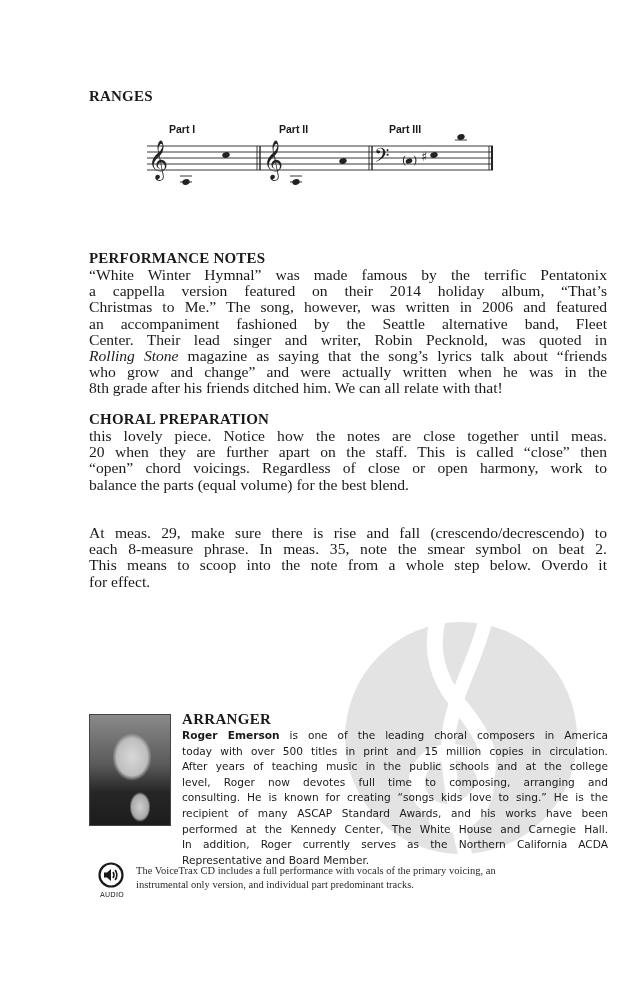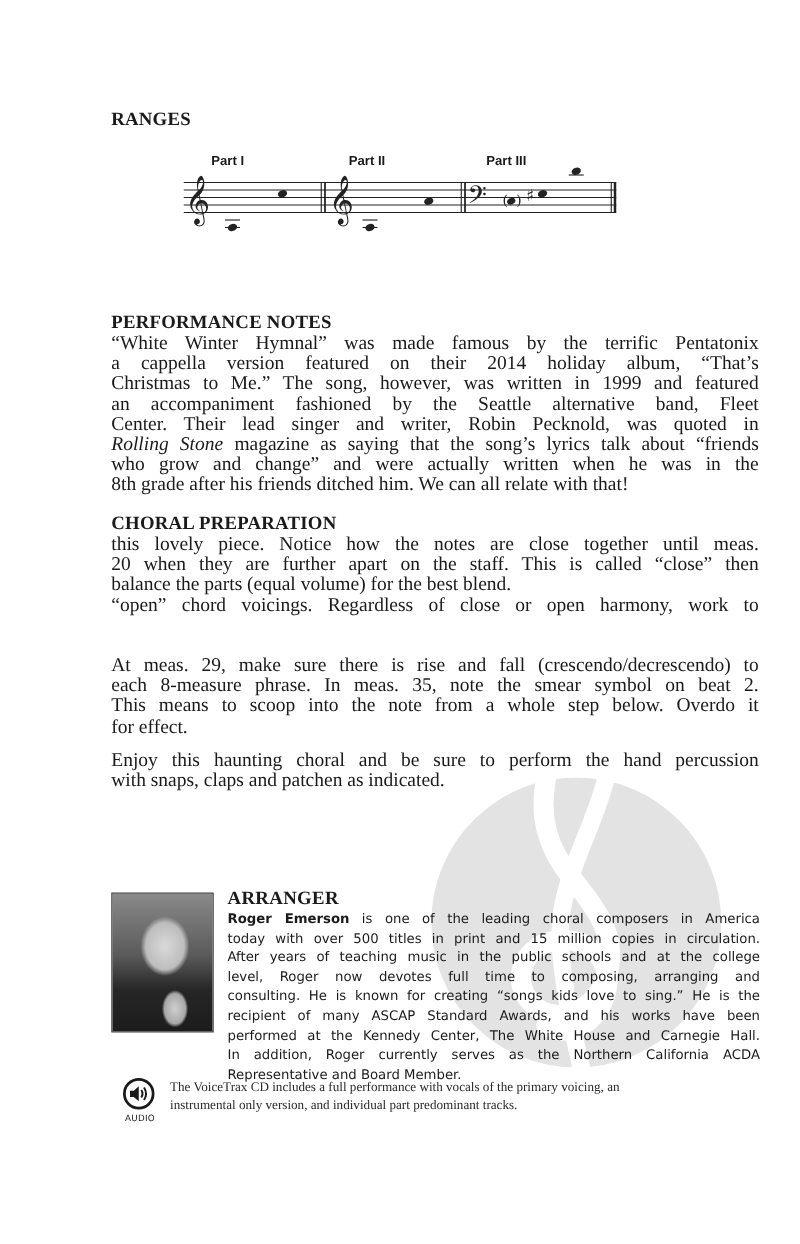--- a/index.html
+++ b/index.html
@@ -197,47 +197,43 @@
       <ellipse cx="294" cy="35" rx="3.8" ry="2.8" fill="#222" transform="rotate(-20 294 35)"></ellipse>
       <line x1="315" y1="20" x2="327" y2="20" stroke="#222" stroke-width="0.9"></line>
       <ellipse cx="321" cy="17" rx="3.8" ry="2.8" fill="#222" transform="rotate(-20 321 17)"></ellipse>
     </svg>
   </div>
 
   <h2 class="heading" style="top:250px;">PERFORMANCE NOTES</h2>
   <div class="para" style="top:267px;">
     <span class="line">“White Winter Hymnal” was made famous by the terrific Pentatonix</span>
     <span class="line">a cappella version featured on their 2014 holiday album, “That’s</span>
-    <span class="line">Christmas to Me.” The song, however, was written in 1999 and featured</span>
+    <span class="line">Christmas to Me.” The song, however, was written in 2006 and featured</span>
     <span class="line">an accompaniment fashioned by the Seattle alternative band, Fleet</span>
     <span class="line">Center. Their lead singer and writer, Robin Pecknold, was quoted in</span>
     <span class="line"><i>Rolling Stone</i> <span>magazine as saying that the song’s lyrics talk about “friends</span></span>
     <span class="line">who grow and change” and were actually written when he was in the</span>
     <span class="line last">8th grade after his friends ditched him. We can all relate with that!</span>
   </div>
 
   <h2 class="heading" style="top:411px;">CHORAL PREPARATION</h2>
   <div class="para" style="top:428px;">
     <span class="line">this lovely piece. Notice how the notes are close together until meas.</span>
     <span class="line">20 when they are further apart on the staff. This is called “close” then</span>
+    <span class="line">“open” chord voicings. Regardless of close or open harmony, work to</span>
     <span class="line last">balance the parts (equal volume) for the best blend.</span>
-    <span class="line">“open” chord voicings. Regardless of close or open harmony, work to</span>
   </div>
 
   <div class="para" style="top:525px;">
     <span class="line">At meas. 29, make sure there is rise and fall (crescendo/decrescendo) to</span>
     <span class="line">each 8-measure phrase. In meas. 35, note the smear symbol on beat 2.</span>
     <span class="line">This means to scoop into the note from a whole step below. Overdo it</span>
     <span class="line last">for effect.</span>
   </div>
 
-  <div class="para" style="top:601px;">
-    <span class="line">Enjoy this haunting choral and be sure to perform the hand percussion</span>
-    <span class="line last">with snaps, claps and patchen as indicated.</span>
-  </div>
 
   <div class="photo" title="Photo of Roger Emerson"></div>
   <div class="arr-heading">ARRANGER</div>
   <div class="arr-body">
     <span class="line"><b>Roger Emerson</b><span> is one of the leading choral composers in America</span></span>
     <span class="line">today with over 500 titles in print and 15 million copies in circulation.</span>
     <span class="line">After years of teaching music in the public schools and at the college</span>
     <span class="line">level, Roger now devotes full time to composing, arranging and</span>
     <span class="line">consulting. He is known for creating “songs kids love to sing.” He is the</span>
     <span class="line">recipient of many ASCAP Standard Awards, and his works have been</span>

